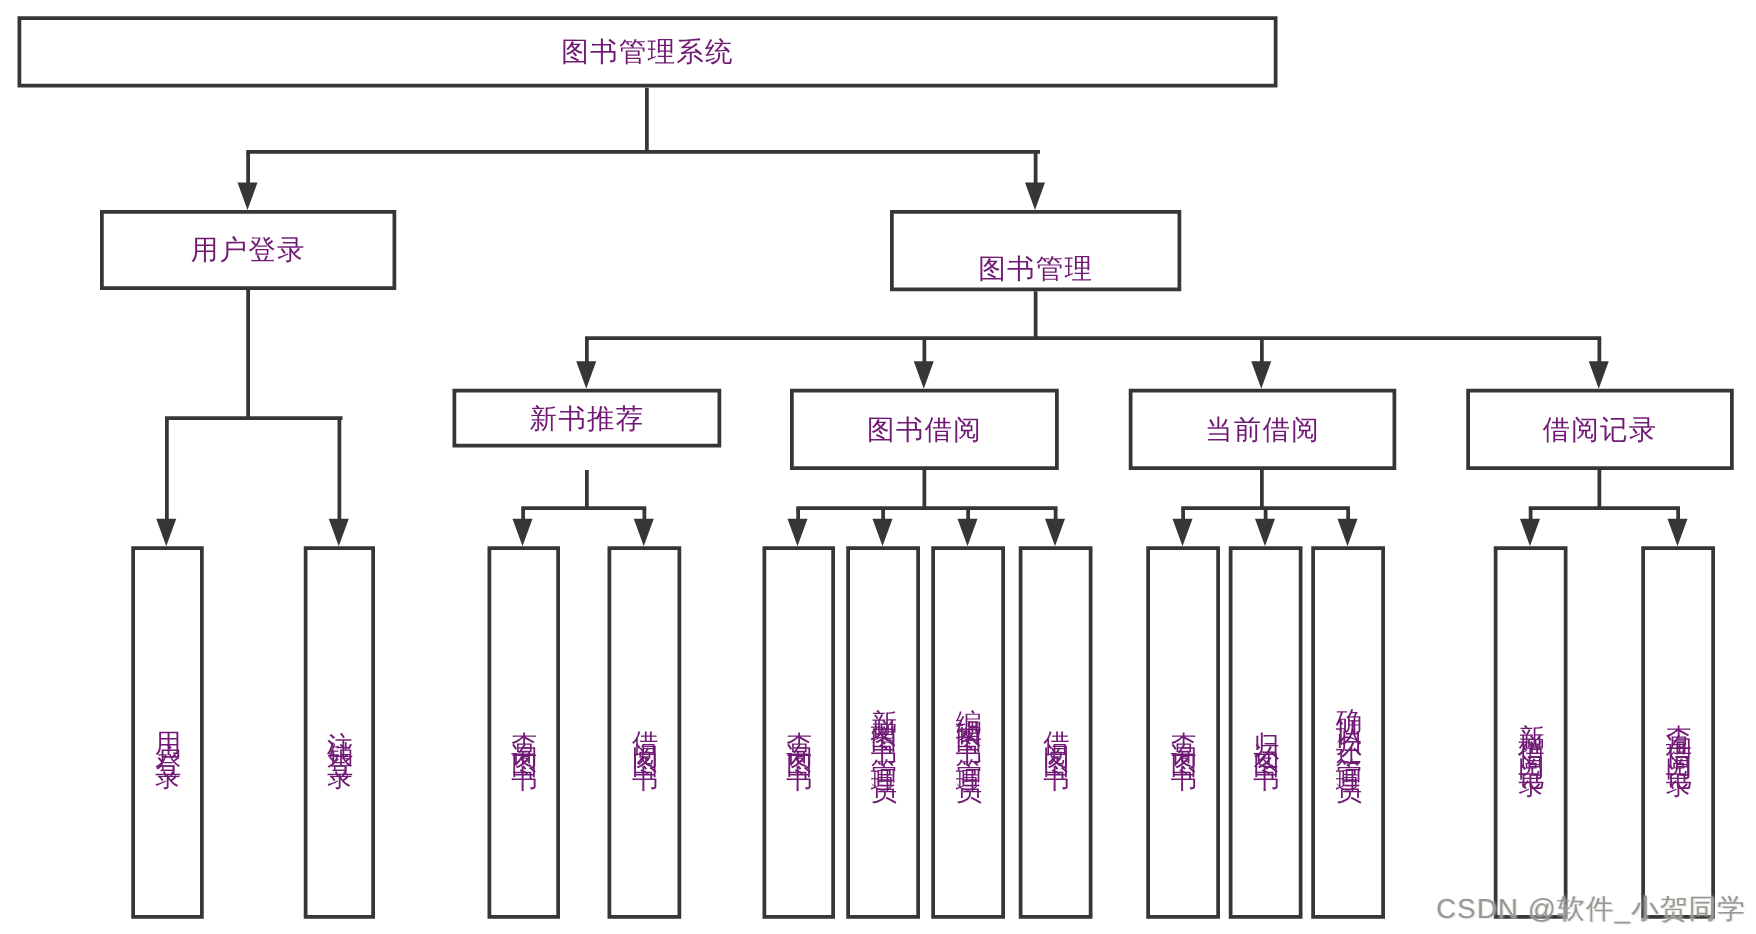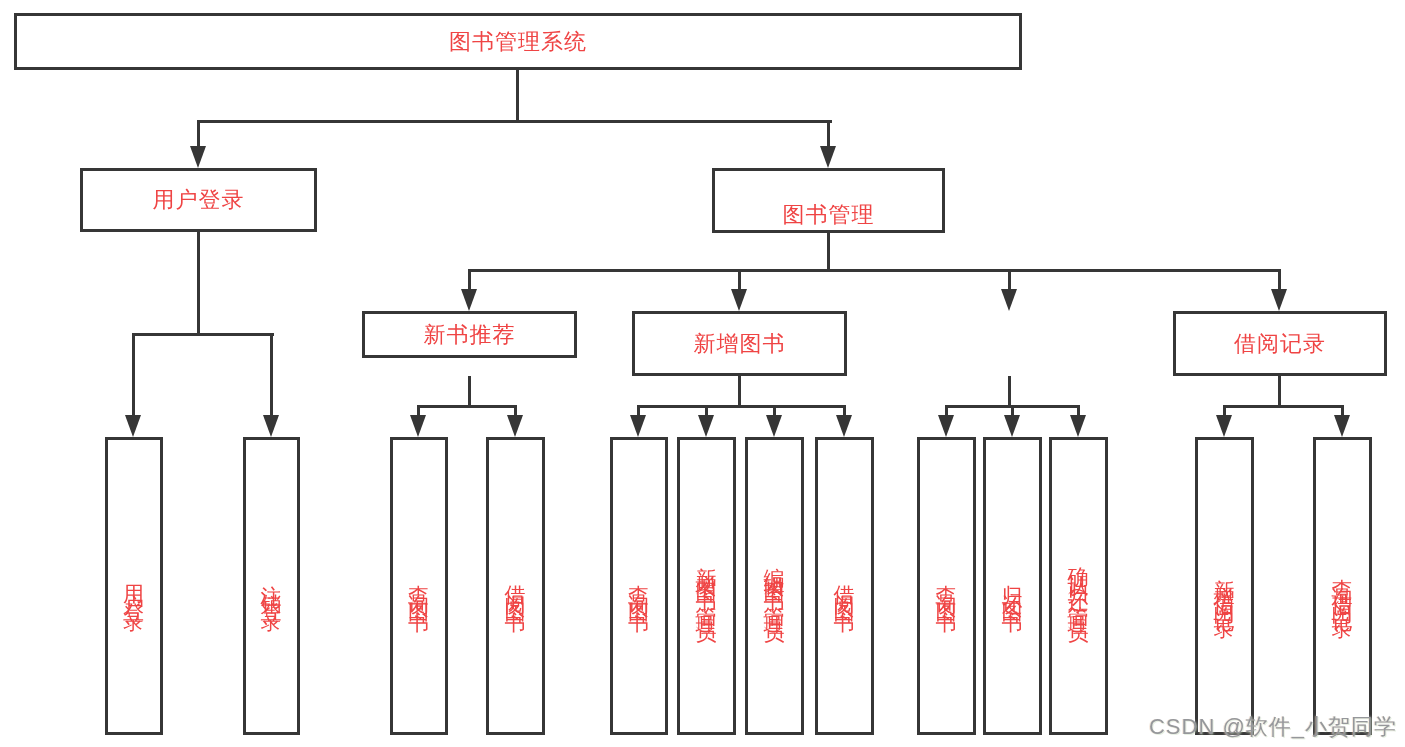--- a/index.html
+++ b/index.html
@@ -11,21 +11,21 @@
     overflow:hidden;
   }
   .box{
     position:absolute;
     box-sizing:border-box;
     border:3px solid #363636;
     background:#ffffff;
     display:flex;
     align-items:center;
     justify-content:center;
-    color:#ef4444;
+    color:#701a75;
     z-index:2;
   }
   .h-label{font-size:22px;letter-spacing:1px;white-space:nowrap;}
   .v-label{
     writing-mode:vertical-rl;
     text-orientation:mixed;
     font-size:21px;
     letter-spacing:9px;
     line-height:1;
   }
@@ -123,21 +123,24 @@
     <span>用户登录</span>
   </div>
   <div class="box h-label" style="left:712px;top:168px;width:233px;height:65px;align-items:flex-end;">
     <span>图书管理</span>
   </div>
 
   <div class="box h-label" style="left:362px;top:311px;width:215px;height:47px;">
     <span>新书推荐</span>
   </div>
   <div class="box h-label" style="left:632px;top:311px;width:215px;height:65px;">
-    <span>新增图书</span>
+    <span>图书借阅</span>
+  </div>
+  <div class="box h-label" style="left:903px;top:311px;width:214px;height:65px;">
+    <span>当前借阅</span>
   </div>
   <div class="box h-label" style="left:1173px;top:311px;width:214px;height:65px;">
     <span>借阅记录</span>
   </div>
 
   <div class="box v-label" style="left:105px;top:437px;width:58px;height:298px;">
     <span>用户登录</span>
   </div>
   <div class="box v-label" style="left:243px;top:437px;width:57px;height:298px;">
     <span>注销登录</span>

